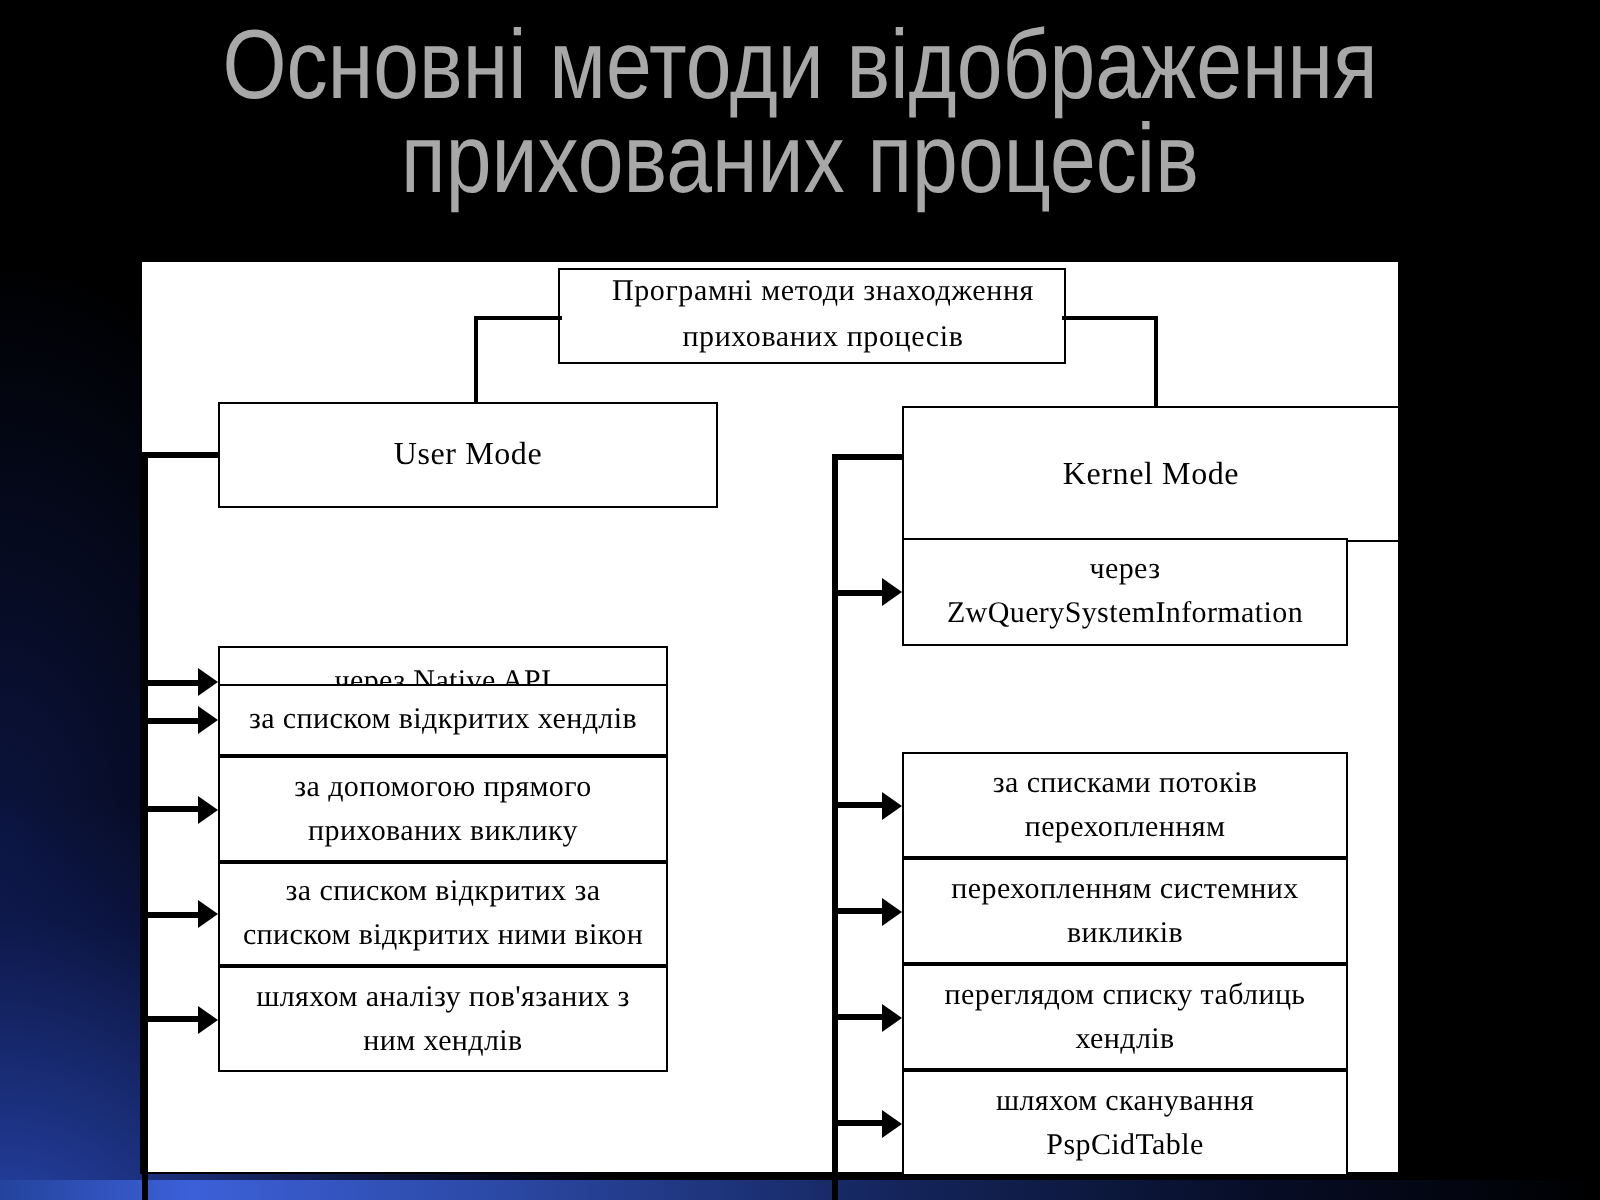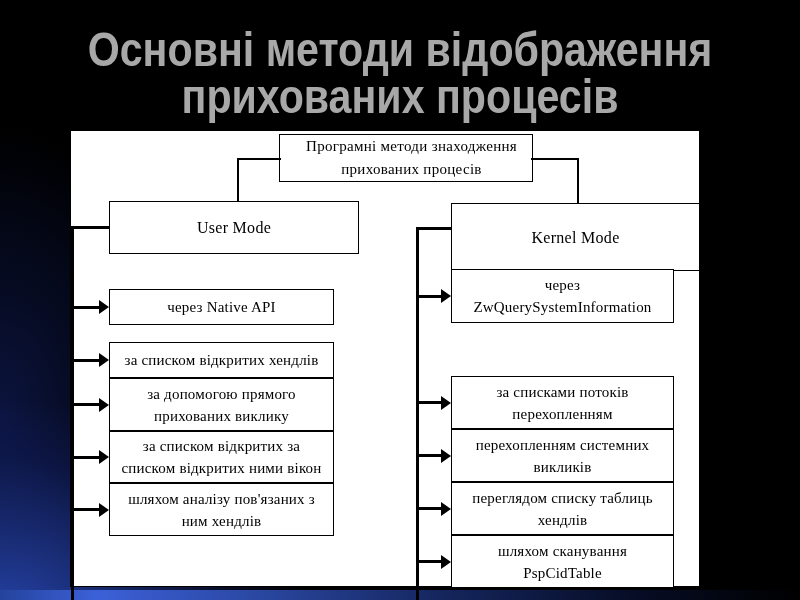--- a/index.html
+++ b/index.html
@@ -8,22 +8,22 @@
   
   .bg-glow{position:absolute;left:0;top:0;width:800px;height:600px;
     background:
       radial-gradient(ellipse 420px 300px at 0% 104%, rgba(45,80,200,0.85), rgba(20,35,110,0.35) 55%, rgba(0,0,0,0) 75%),
       radial-gradient(ellipse 250px 420px at 0% 70%, rgba(25,45,140,0.45), rgba(0,0,0,0) 70%);
     pointer-events:none;}
   .bg-stripe{position:absolute;left:0;bottom:0;width:800px;height:10px;
     background:linear-gradient(90deg,#1c3push 0%,#2d4fc0 2%,#3c60d8 14%,#24418f 38%,#101d4a 62%,#04081a 85%,#000 100%);}
   .bg-stripe{background:linear-gradient(90deg,#24439c 0%,#3c60d8 12%,#2c4aa8 30%,#15265e 55%,#060c24 80%,#000 100%);}
 
-  .title{position:absolute;left:0;top:26px;width:800px;text-align:center;
-    font-family:"Liberation Sans", sans-serif;font-weight:700;color:#a8a8a8;
+  .title{position:absolute;left:0;top:10px;width:800px;text-align:center;
+    font-family:"Liberation Sans", sans-serif;font-weight:400;color:#a8a8a8;
     font-size:49px;line-height:47px;letter-spacing:0px;}
   .title .tline{display:block;transform:scaleX(0.84);transform-origin:50% 50%;white-space:nowrap;}
 
   .panel{position:absolute;left:70px;top:130px;width:630px;height:457px;
     background:#fff;border:1px solid #000;box-sizing:border-box;}
 
   .nbox{position:absolute;background:#fff;border:1px solid #000;box-sizing:border-box;
     display:flex;align-items:center;justify-content:center;text-align:center;
     color:#000;font-size:15px;line-height:23px;letter-spacing:0.3px;}
   .nbox span{white-space:pre-line;}
@@ -87,21 +87,21 @@
     <div class="nbox km-box">
       <span>Kernel Mode</span>
     </div>
 
     <div class="cline" style="left:0px;top:95px;width:3px;height:415px;"></div>
     <div class="cline" style="left:0px;top:95px;width:38px;height:3px;"></div>
 
     <div class="cline" style="left:345px;top:96px;width:3px;height:467px;"></div>
     <div class="cline" style="left:345px;top:96px;width:35px;height:3px;"></div>
 
-    <div class="lrow Lr" style="top:158px;height:36px;">
+    <div class="lrow Lr" style="top:192px;height:36px;">
       <div class="arrow">
           <span class="shaft"></span>
           <span class="head"></span>
         </div>
       <div class="mbox">
           <span>через Native API</span>
         </div>
     </div>
     <div class="lrow Lr" style="top:211px;height:36px;">
       <div class="arrow">

